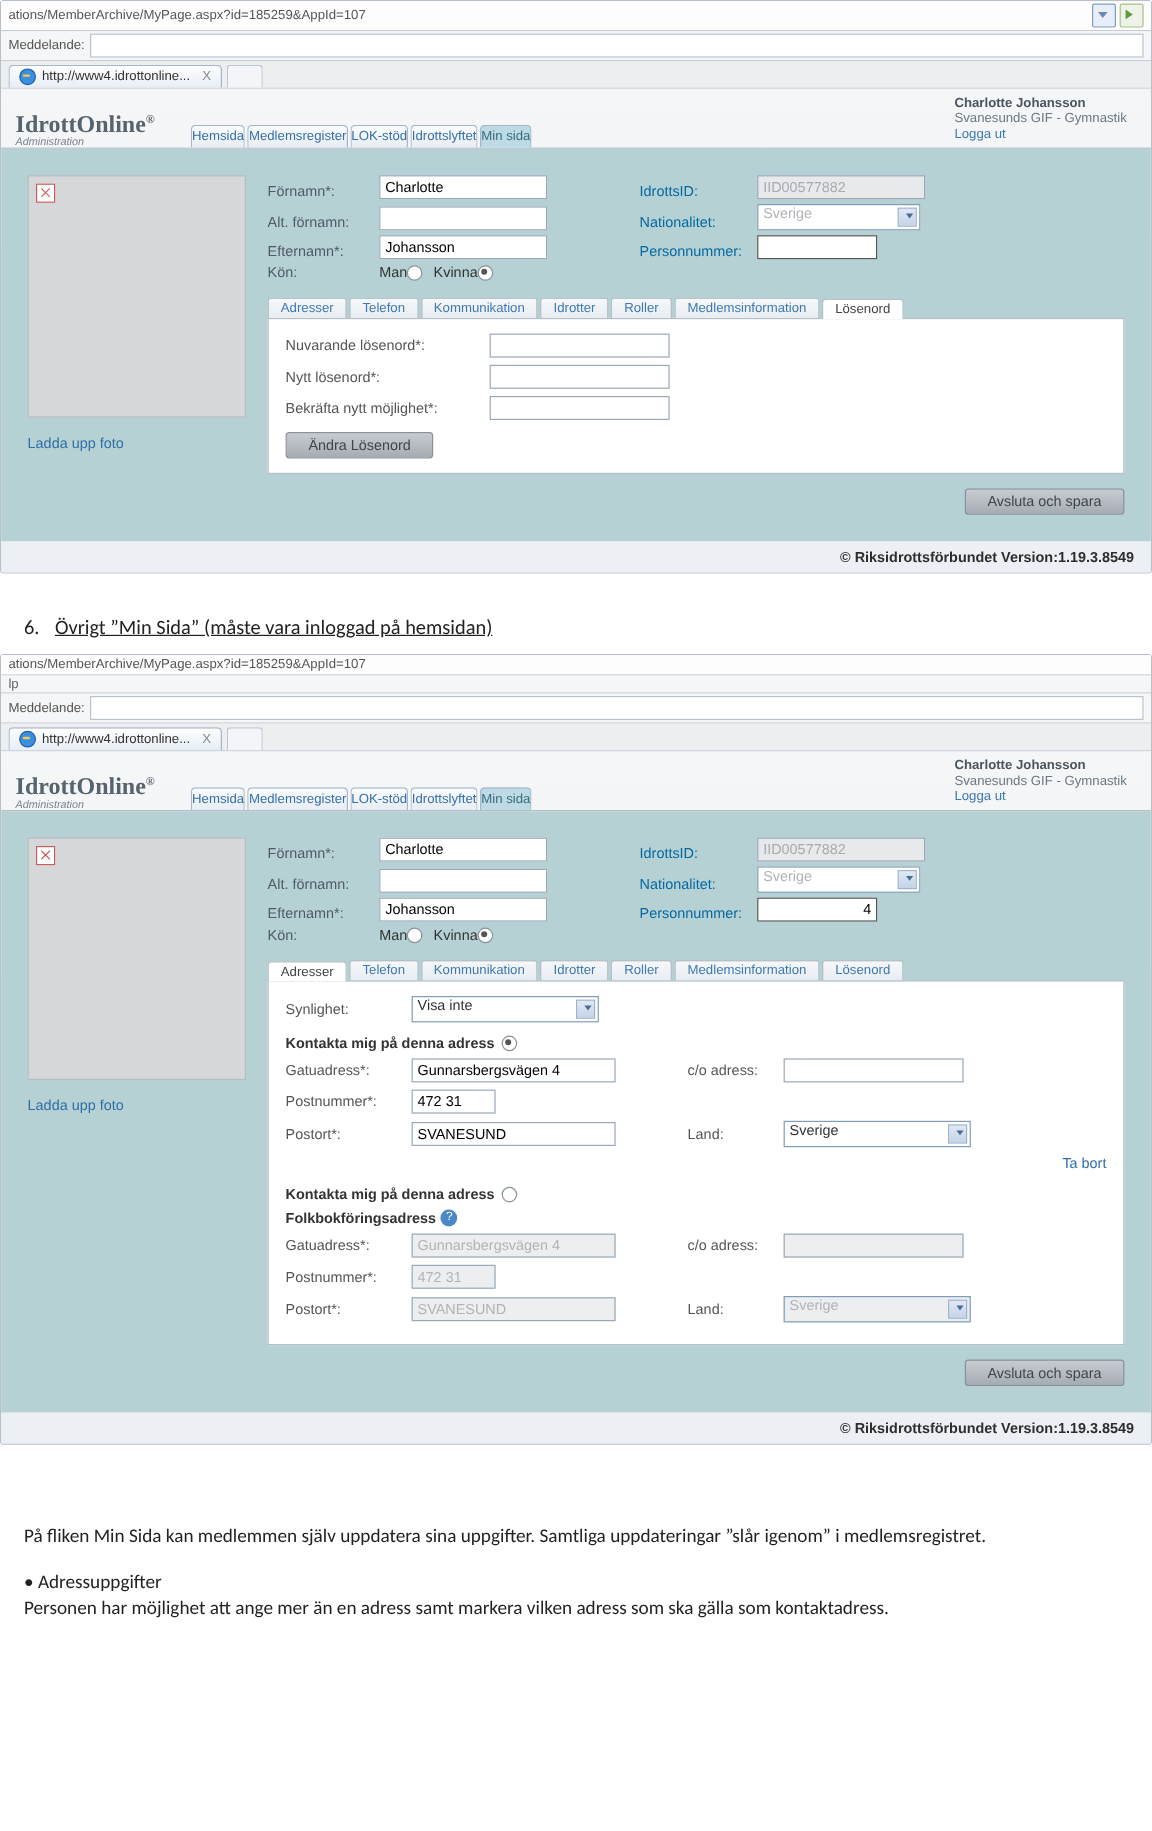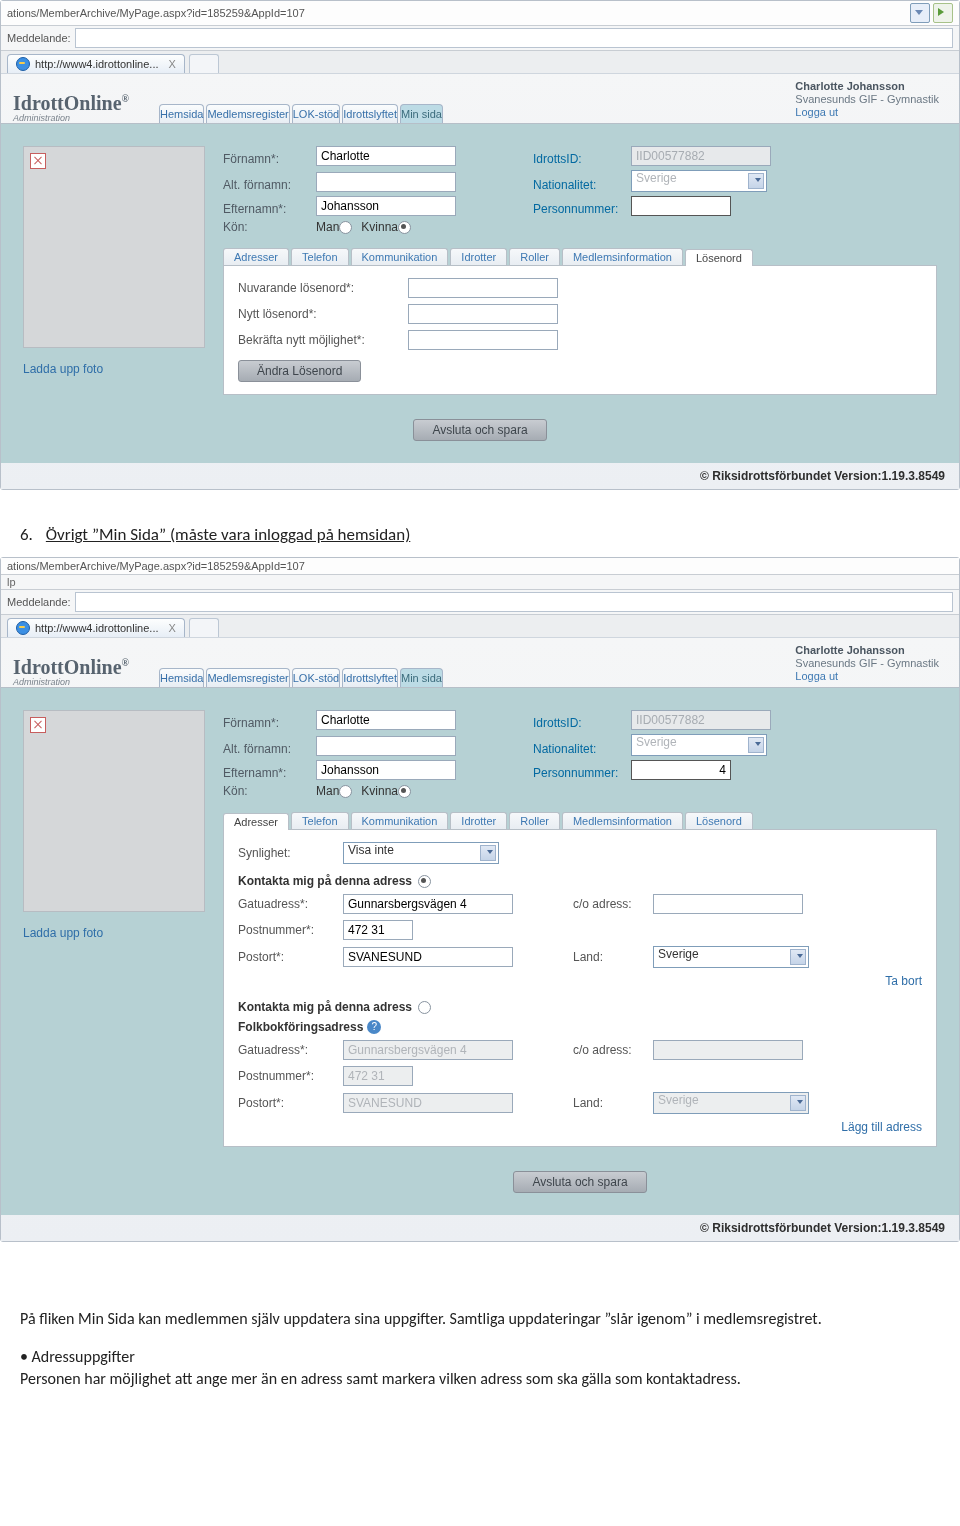--- a/index.html
+++ b/index.html
@@ -60,21 +60,21 @@
   .panel{background:#fff;border:1px solid #b7bfc7;border-top:none;padding:12px 14px}
   .panel .prow{display:flex;align-items:center;margin-bottom:6px}
   .panel .plbl{width:170px;font-size:12px;color:#555}
   .panel .plbl-s{width:105px;font-size:12px;color:#555}
   .panel .pval{width:140px;height:18px;border:1px solid #9aa9ba;background:#fff;padding:0 4px;font-size:12px}
   .panel .pval.read{background:#eceeef;color:#b0b4b9}
   .panel .psel{width:150px;height:20px;border:1px solid #7f9db9;background:#fff;font-size:12px;padding-left:4px;position:relative}
   .panel .psel::after{content:"";position:absolute;right:2px;top:2px;width:14px;height:14px;background:linear-gradient(#e0e8f4,#c5d4e8);border:1px solid #9fb3cd}
   .panel .psel .arr{position:absolute;right:5px;top:7px;border-left:3px solid transparent;border-right:3px solid transparent;border-top:4px solid #4a6a96;z-index:1}
   .btn-grey{display:inline-block;background:linear-gradient(#c8ccd1,#a6acb3);border:1px solid #8a9099;border-radius:3px;padding:3px 18px;font-size:12px;color:#3e454c;cursor:pointer}
-  .right-actions{text-align:center;margin-top:24px}
+  .right-actions{text-align:right;margin-top:12px}
   .link-blue{color:#2f6ea8;cursor:pointer;font-size:12px}
   .help-ico{display:inline-block;width:14px;height:14px;border-radius:50%;background:#4a88c8;color:#fff;font-size:10px;text-align:center;line-height:14px;margin-left:4px}
   .bold{font-weight:bold}
   .footer-copy{font-size:12px;color:#2e2e2e;text-align:right;padding:6px 14px;font-weight:bold}
   .doc-text{font-family:Calibri,Arial,sans-serif;font-size:16px;color:#222;padding:0 20px;line-height:22px}
   .doc-heading{font-family:Calibri,Arial,sans-serif;font-size:17px;color:#222;padding:0 20px;margin:34px 0 12px 0}
   .doc-heading .num{display:inline-block;width:22px}
   .doc-heading .txt{text-decoration:underline}
 </style>
 </head>
@@ -367,21 +367,20 @@
                 <span class="plbl-s">Postnummer*:</span>
                 <input class="pval read" style="width: 60px;" value="472 31">
               </div>
               <div class="prow">
                 <span class="plbl-s">Postort*:</span>
                 <input class="pval read" style="width: 160px;" value="SVANESUND">
                 <span style="width:60px"></span>
                 <span class="plbl-s" style="width:80px">Land:</span>
                 <div class="psel" style="background:#eceeef"><span style="color:#b0b4b9">Sverige</span><span class="arr"></span></div>
               </div>
-              <div style="text-align:right"><span class="link-blue">Lägg till adress</span></div>
             </div>
           </div>
 
           <div class="right-actions">
             <span class="btn-grey">Avsluta och spara</span>
           </div>
         </div>
       </div>
     </div>
     <div class="footer-copy">© Riksidrottsförbundet Version:1.19.3.8549</div>

